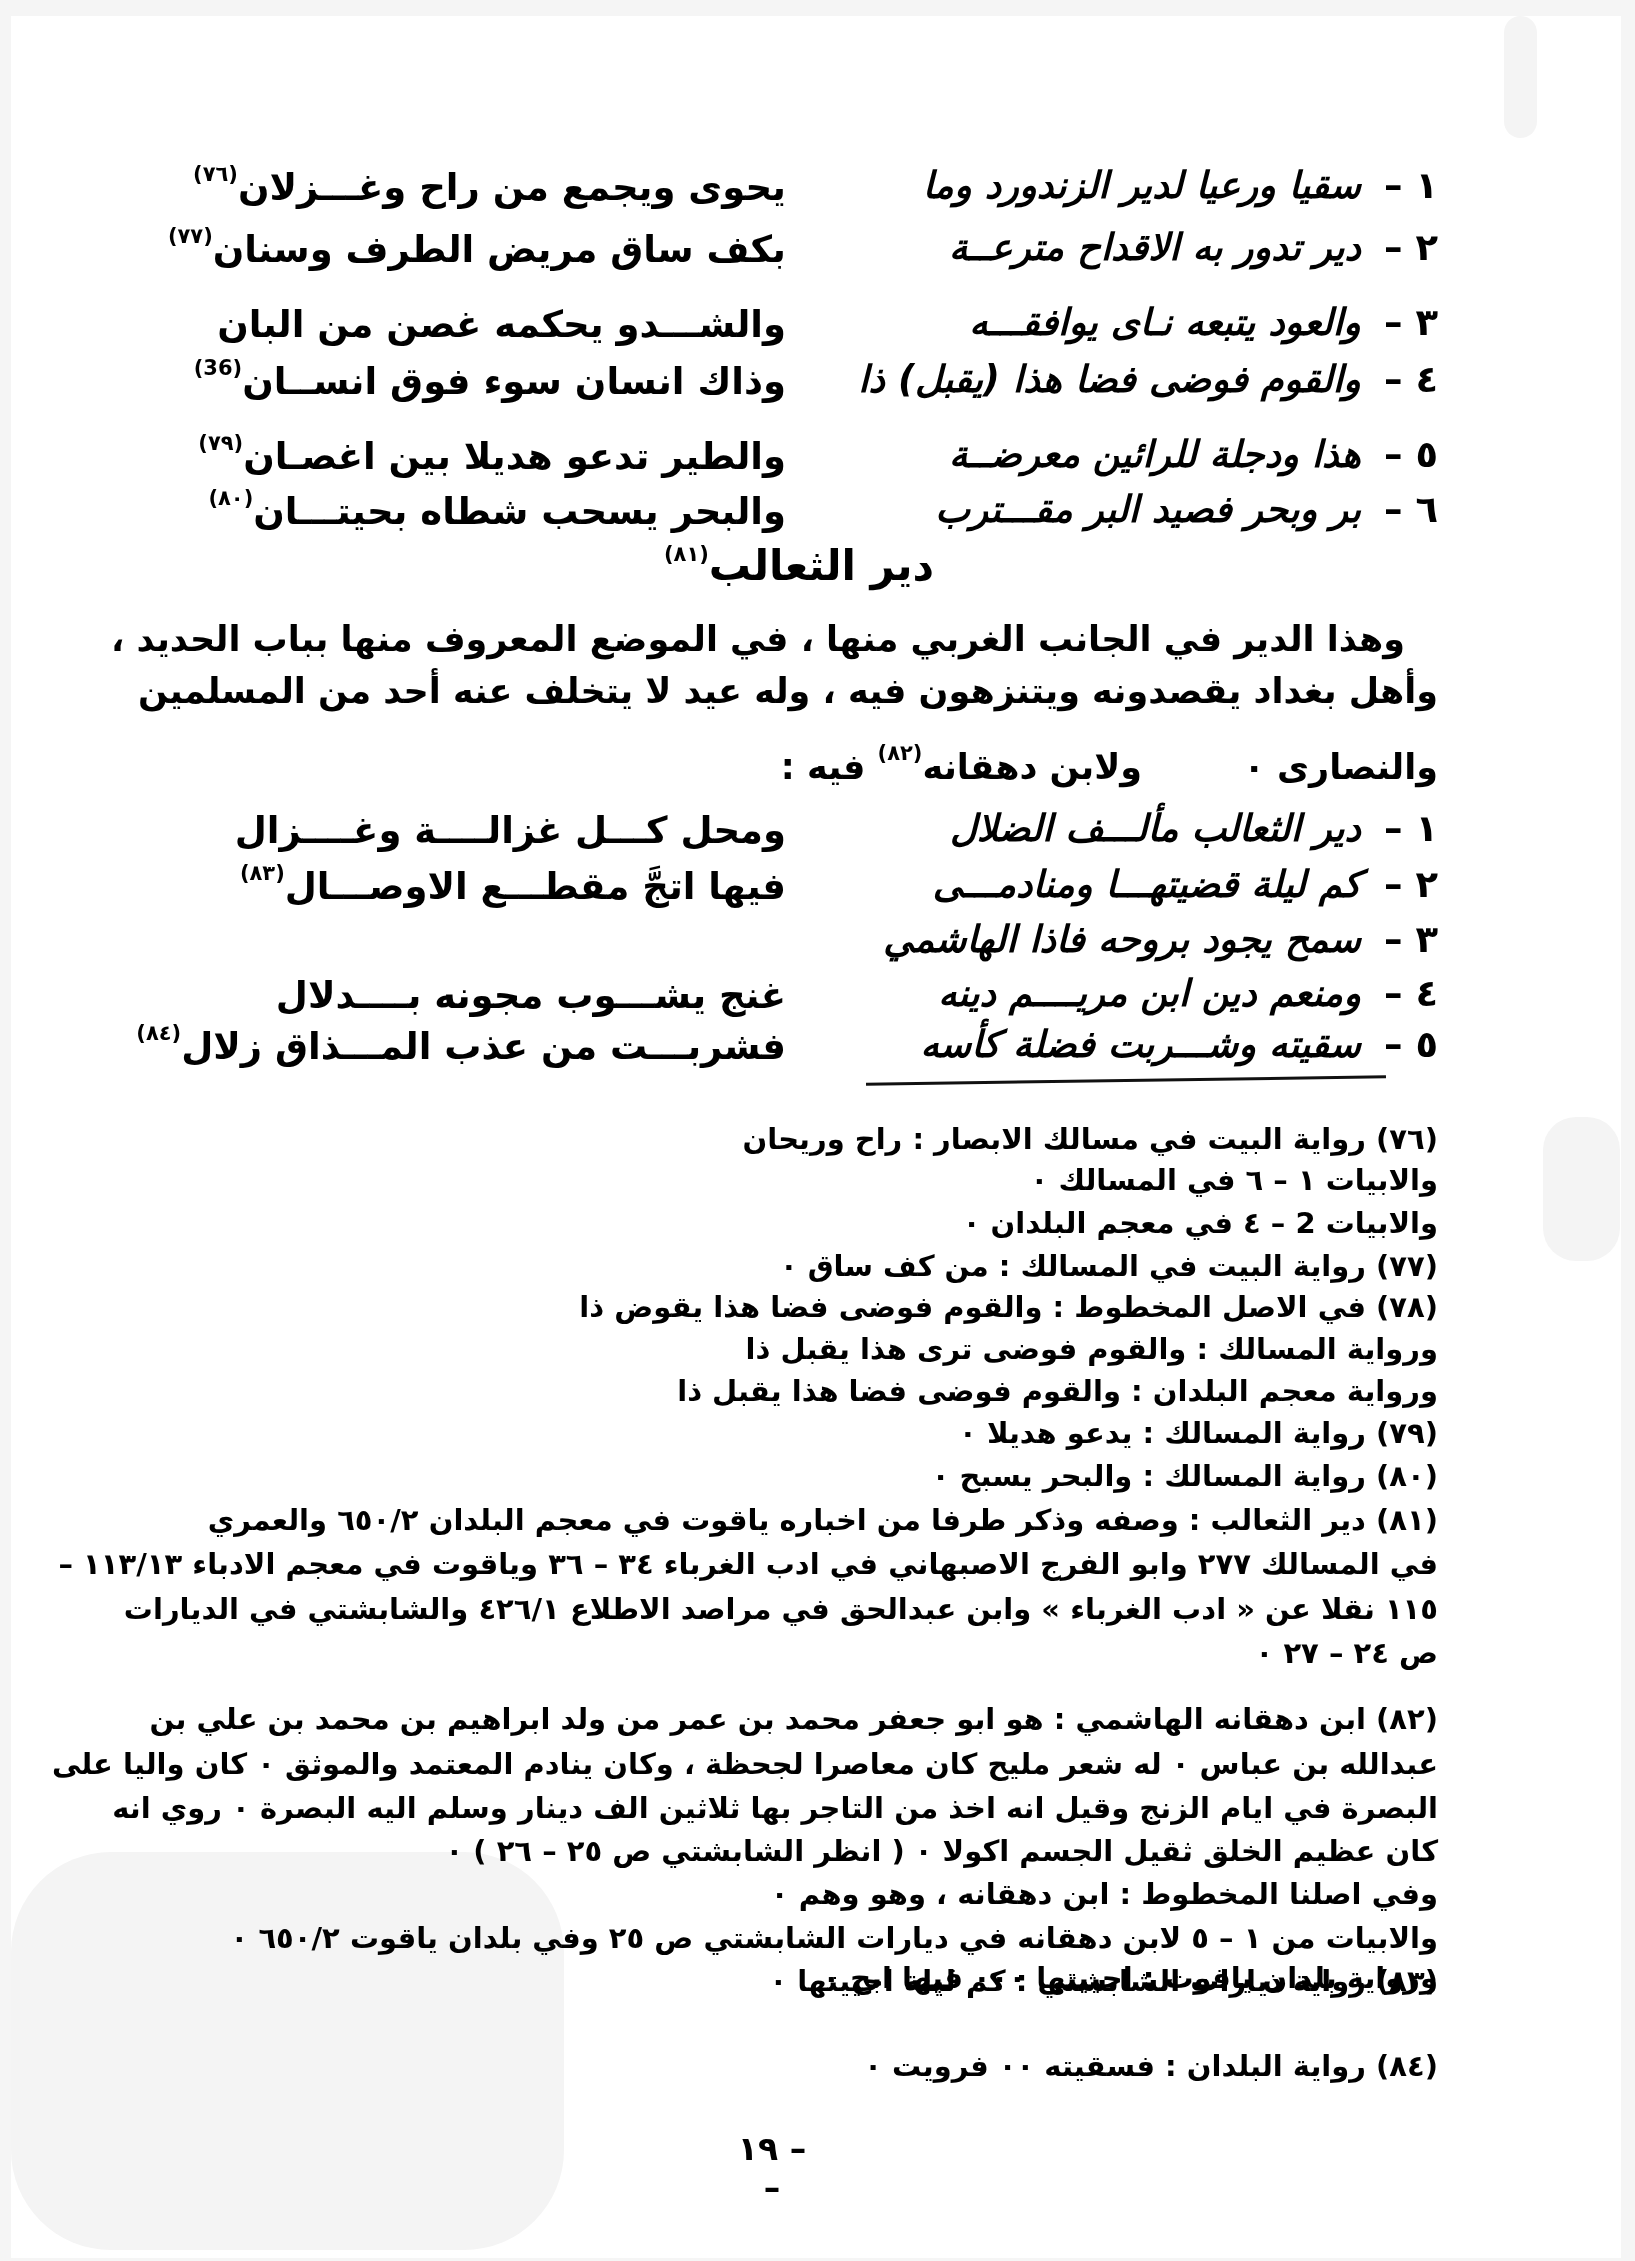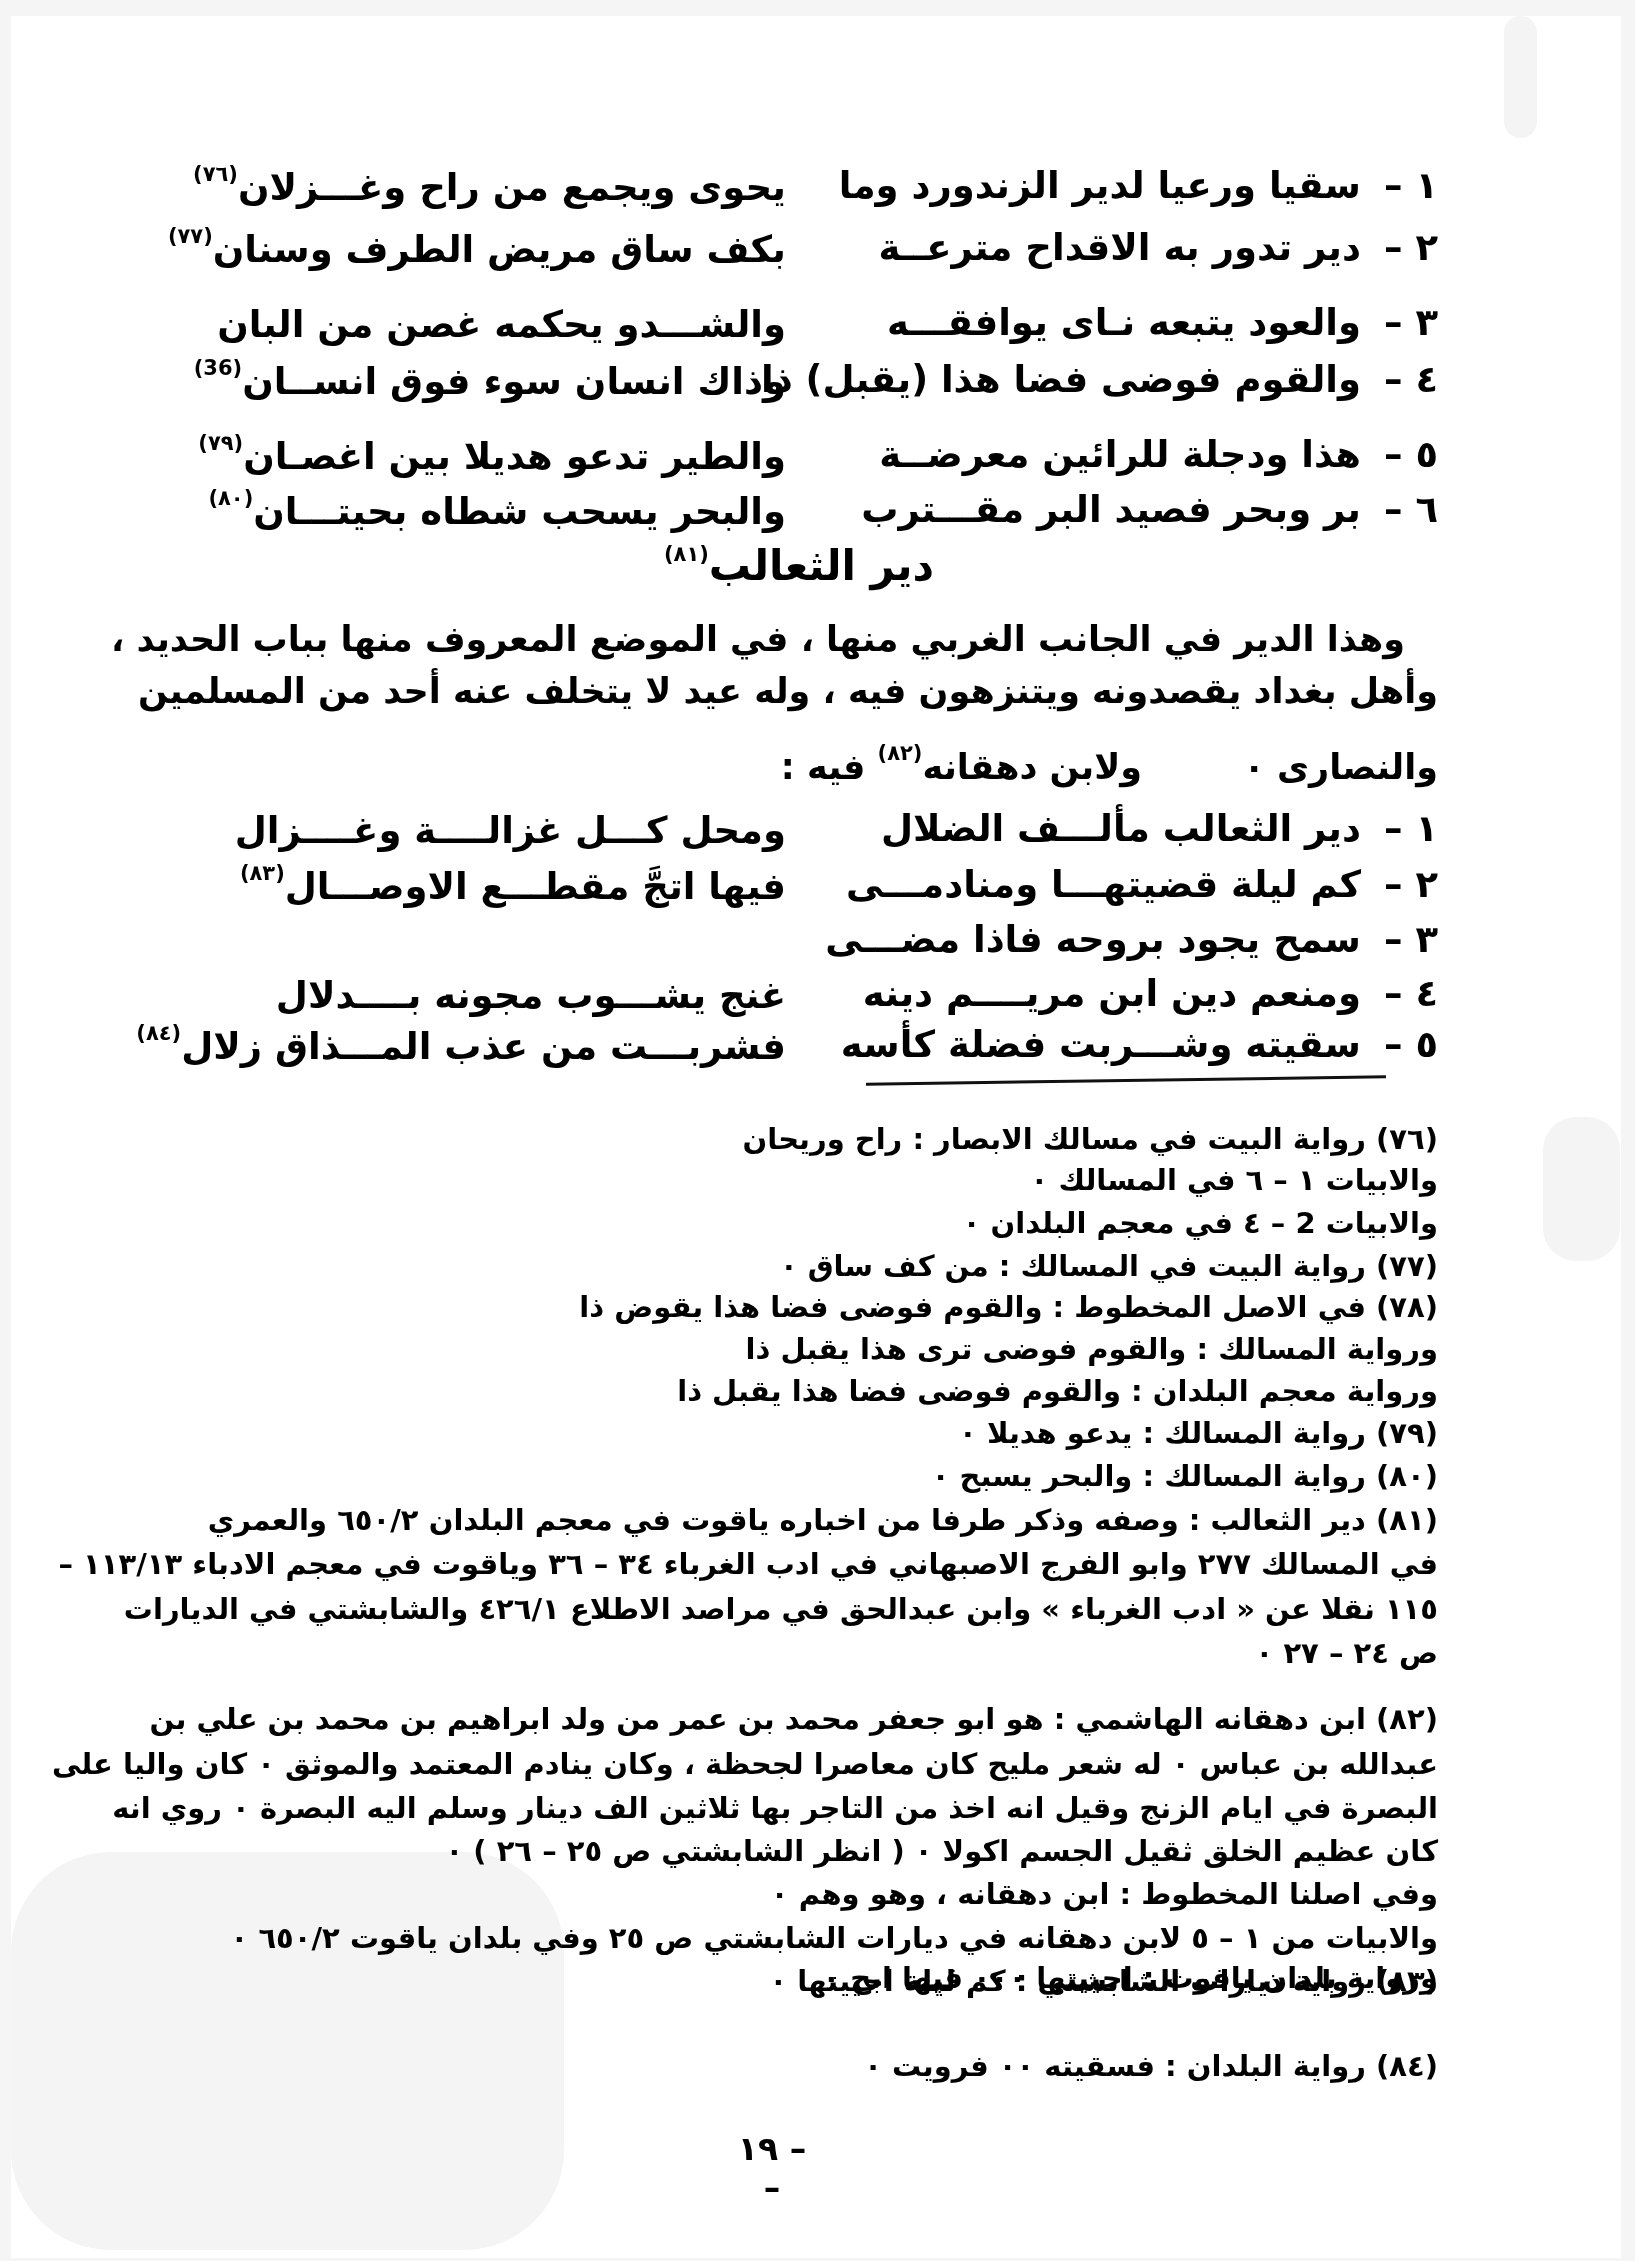--- a/index.html
+++ b/index.html
@@ -13,21 +13,21 @@
     position:absolute; left:11px; top:15.5px; width:1610px; height:2242px;
     background:#ffffff;
   }
   .smudge { position:absolute; background:#f4f4f4; border-radius:33px; }
   .verse-row {
     position:absolute; right:183px; width:1283px; height:50px;
     display:flex; flex-direction:row; align-items:center;
     font-size:37px; font-weight:bold; white-space:nowrap;
   }
   .verse-num { width:77px; text-align:right; }
-  .hemi1 { width:575px; text-align:right; }
+  .hemi1 { width:575px; text-align:right;font-style:italic; }
   .hemi2 { width:631px; text-align:right; }
   sup.fn { font-size:21px; vertical-align:19px; }
   .heading {
     position:absolute; left:653px; top:525px; width:332px; text-align:left;
     font-size:42px; font-weight:bold; white-space:nowrap;
   }
   .prose {
     position:absolute; right:183px; width:1289px;
     font-size:35px; font-weight:bold; white-space:nowrap; text-align:right;
   }
@@ -104,21 +104,21 @@
       <span class="hemi1">دير الثعالب مألـــف الضلال</span>
       <span class="hemi2"><span>ومحل كـــل غزالــــة وغــــزال</span><sup class="fn"></sup></span>
     </div>
     <div class="verse-row" style="top:844px;">
       <span class="verse-num">٢ –</span>
       <span class="hemi1">كم ليلة قضيتهـــا ومنادمـــى</span>
       <span class="hemi2"><span>فيها اتجَّ مقطـــع الاوصـــال</span><sup class="fn">(٨٣)</sup></span>
     </div>
     <div class="verse-row" style="top:899px;">
       <span class="verse-num">٣ –</span>
-      <span class="hemi1">سمح يجود بروحه فاذا مضـــى</span>
+      <span class="hemi1">سمح يجود بروحه فاذا الهاشمي</span>
     </div>
     <div class="verse-row" style="top:953px;">
       <span class="verse-num">٤ –</span>
       <span class="hemi1">ومنعم دين ابن مريــــم دينه</span>
       <span class="hemi2"><span>غنج يشـــوب مجونه بــــدلال</span><sup class="fn"></sup></span>
     </div>
     <div class="verse-row" style="top:1004px;">
       <span class="verse-num">٥ –</span>
       <span class="hemi1">سقيته وشـــربت فضلة كأسه</span>
       <span class="hemi2"><span>فشربـــت من عذب المـــذاق زلال</span><sup class="fn">(٨٤)</sup></span>

